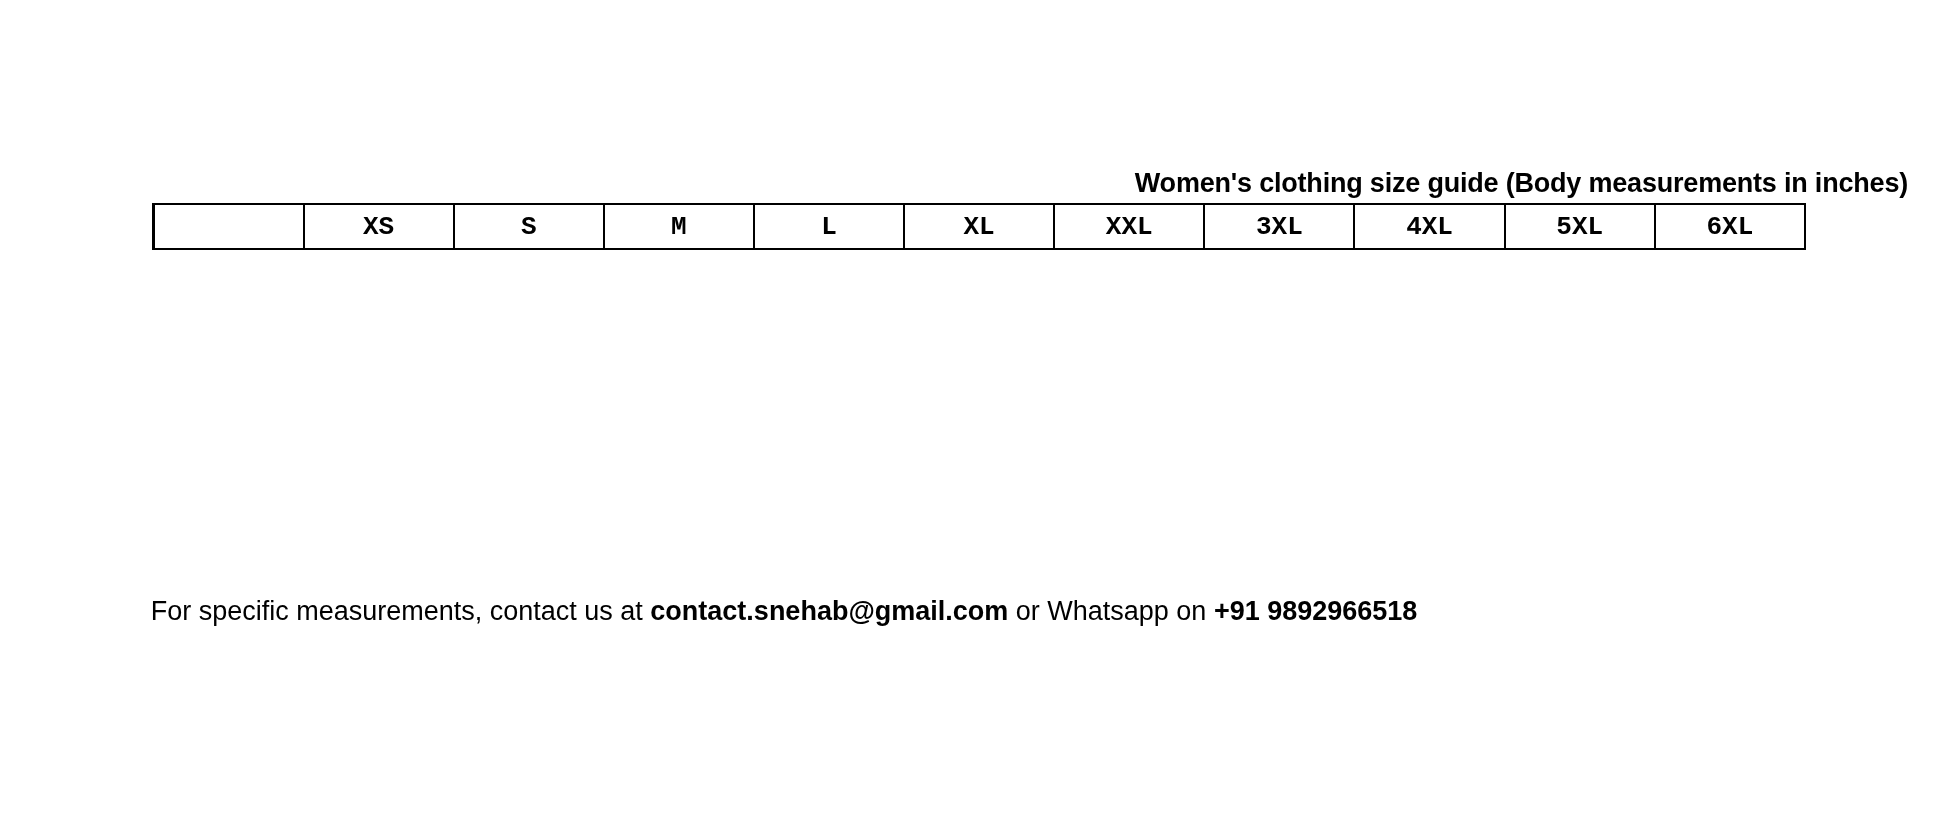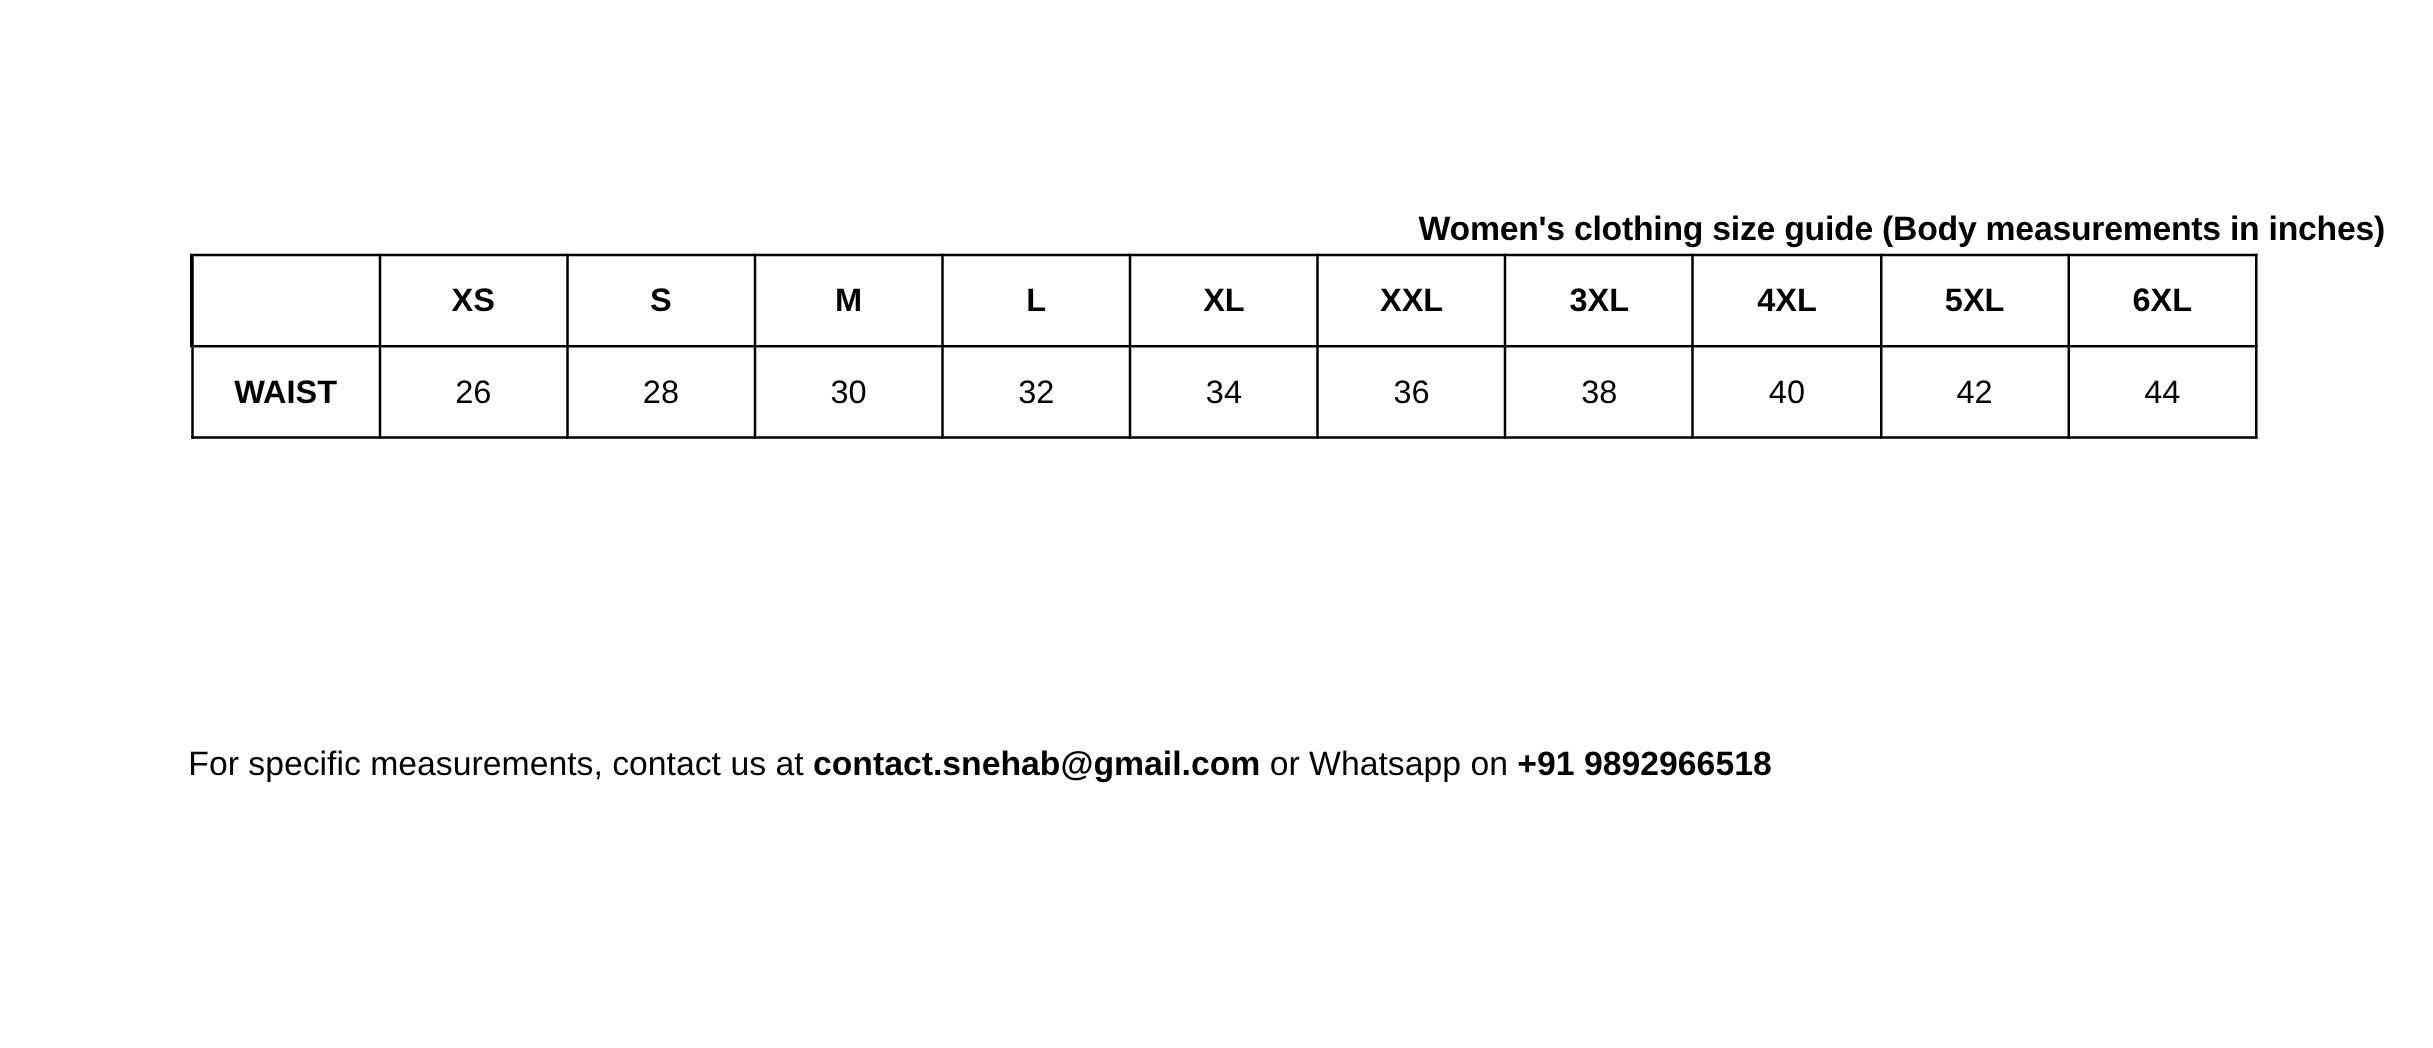--- a/index.html
+++ b/index.html
@@ -45,21 +45,22 @@
     width: 1654px;
     table-layout: fixed;
   }
   table.size-table td, table.size-table th {
     border: 2px solid #000000;
     height: 43px;
     text-align: center;
     vertical-align: middle;
     font-size: 26px;
     font-weight: normal;
-    padding: 14px;
+    padding: 0;
+    font-family: Liberation Mono, monospace;
   }
   table.size-table th.corner {
     border-left-width: 3px;
   }
   table.size-table thead th {
     font-weight: bold;
     font-size: 26px;
   }
   table.size-table tbody th.rowhead {
     font-weight: bold;
@@ -114,33 +115,20 @@
           <th>L</th>
           <th>XL</th>
           <th>XXL</th>
           <th>3XL</th>
           <th>4XL</th>
           <th>5XL</th>
           <th>6XL</th>
         </tr>
       </thead>
       <tbody>
-        <tr>
-          <th class="rowhead">WAIST</th>
-          <td>26</td>
-          <td>28</td>
-          <td>30</td>
-          <td>32</td>
-          <td>34</td>
-          <td>36</td>
-          <td>38</td>
-          <td>40</td>
-          <td>42</td>
-          <td>44</td>
-        </tr>
       </tbody>
     </table>
   </div>
 
   <div class="footer">
     <span class="footer-inner">
       <span>For specific measurements, contact us at </span><b>contact.snehab@gmail.com</b><span> or Whatsapp on </span><b>+91 9892966518</b>
     </span>
   </div>
 

